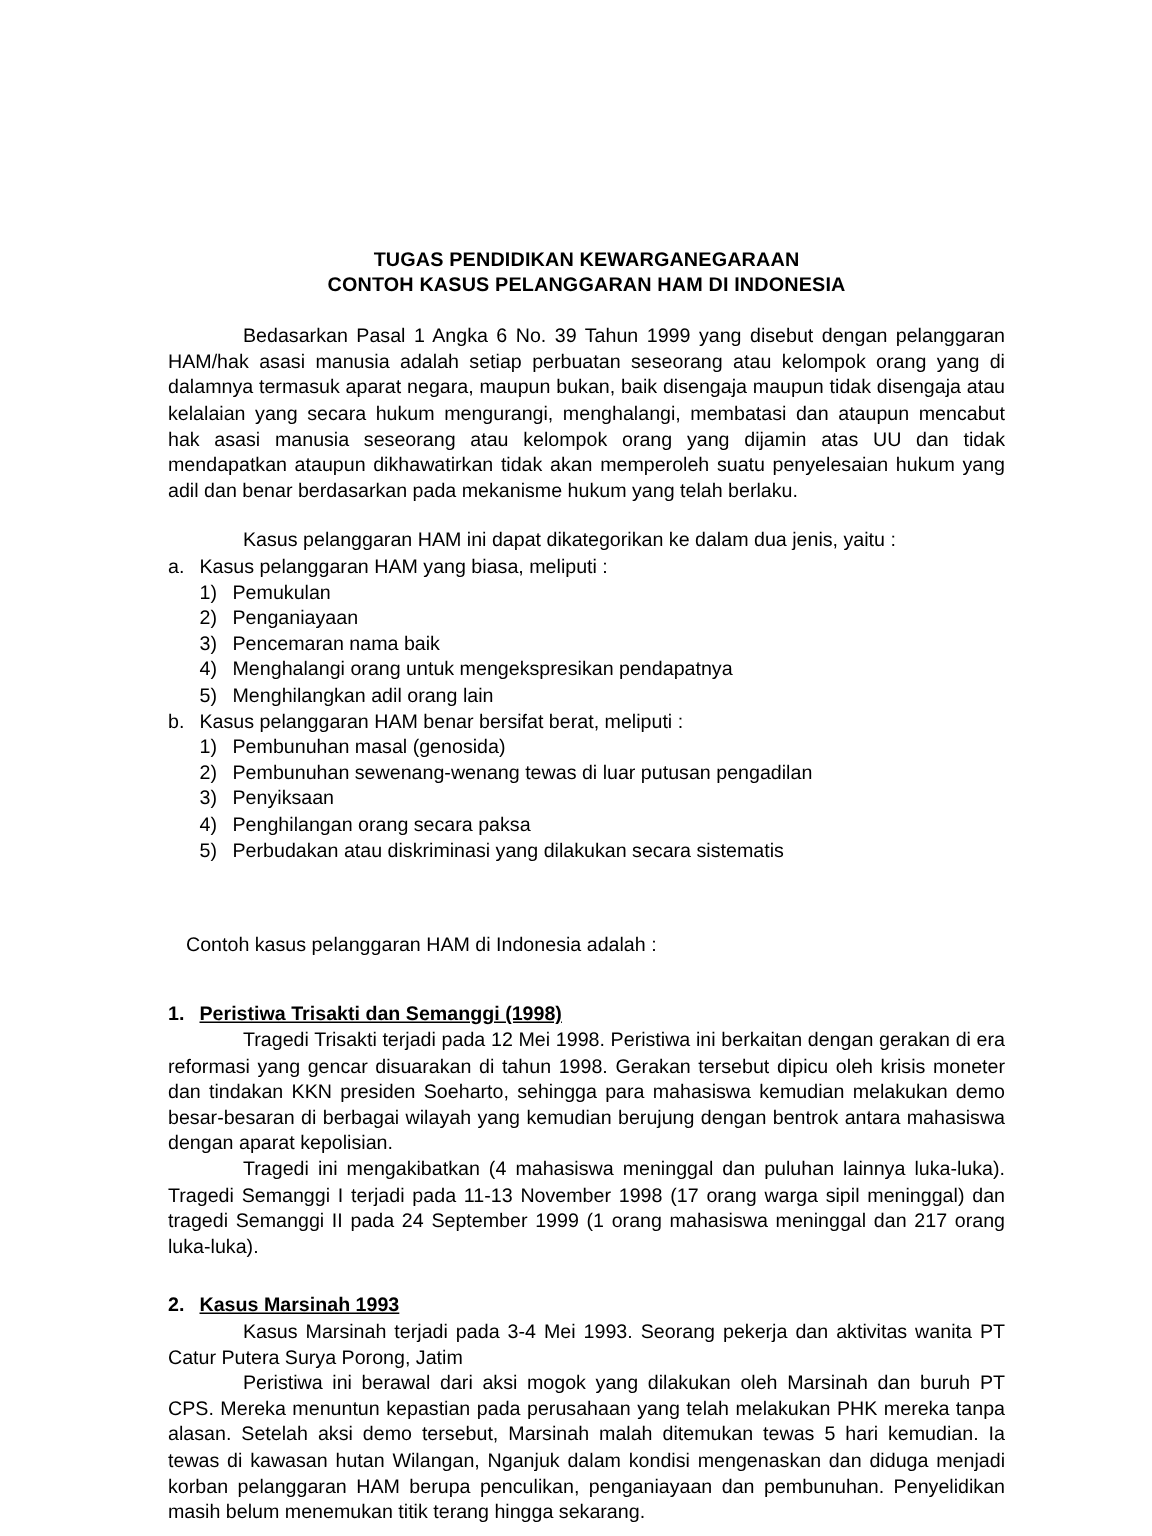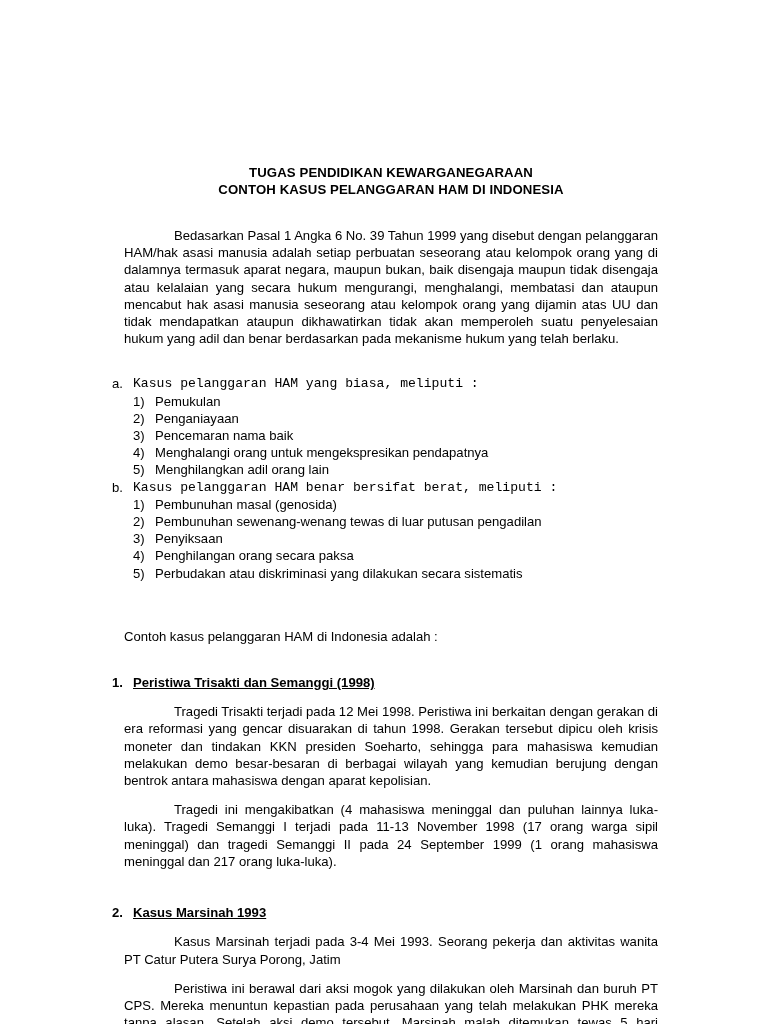--- a/index.html
+++ b/index.html
@@ -33,21 +33,21 @@
     line-height: 16.5px;
     letter-spacing: 0.1px;
     margin: 0 0 0 0;
   }
   .doc-title .line { display: block; }
 
   p.body {
     font-size: 13.1px;
     line-height: 17.2px;
     text-align: justify;
-    margin: 12px;
+    margin: 0;
     text-indent: 50px;
     hyphens: none;
   }
 
   .gap-lg { height: 17px; }
   .gap-md { height: 16px; }
   .gap-xs { height: 5px; }
 
   p.plain {
     font-size: 13.1px;
@@ -62,21 +62,21 @@
     font-size: 13.1px;
     line-height: 17.2px;
     display: flex;
     margin: 0;
   }
   .lvl1 > .marker {
     width: 21px;
     flex: 0 0 21px;
     text-align: left;
   }
-  .lvl1 > .txt { flex: 1 1 auto; font-family: Liberation Mono, monospace; }
+  .lvl1 > .txt { flex: 1 1 auto; }
 
   .lvl2 {
     font-size: 13.1px;
     line-height: 17.2px;
     display: flex;
     margin: 0;
     padding-left: 21px;
   }
   .lvl2 > .marker {
     width: 22px;
@@ -108,20 +108,21 @@
     <span class="line">TUGAS PENDIDIKAN KEWARGANEGARAAN</span>
     <span class="line">CONTOH KASUS PELANGGARAN HAM DI INDONESIA</span>
   </div>
 
   <div class="gap-lg"></div>
 
   <p class="body">Bedasarkan Pasal 1 Angka 6 No. 39 Tahun 1999 yang disebut dengan pelanggaran HAM/hak asasi manusia adalah setiap perbuatan seseorang atau kelompok orang yang di dalamnya termasuk aparat negara, maupun bukan, baik disengaja maupun tidak disengaja atau kelalaian yang secara hukum mengurangi, menghalangi, membatasi dan ataupun mencabut hak asasi manusia seseorang atau kelompok orang yang dijamin atas UU dan tidak mendapatkan ataupun dikhawatirkan tidak akan memperoleh suatu penyelesaian hukum yang adil dan benar berdasarkan pada mekanisme hukum yang telah berlaku.</p>
 
   <div class="gap-md"></div>
 
+  <p class="body">Kasus pelanggaran HAM ini dapat dikategorikan ke dalam dua jenis, yaitu :</p>
 
   <div class="lvl1">
     <span class="marker">a.</span>
     <span class="txt">Kasus pelanggaran HAM yang biasa, meliputi :</span>
   </div>
   <div class="lvl2">
     <span class="marker">1)</span>
     <span class="txt">Pemukulan</span>
   </div>
   <div class="lvl2">

